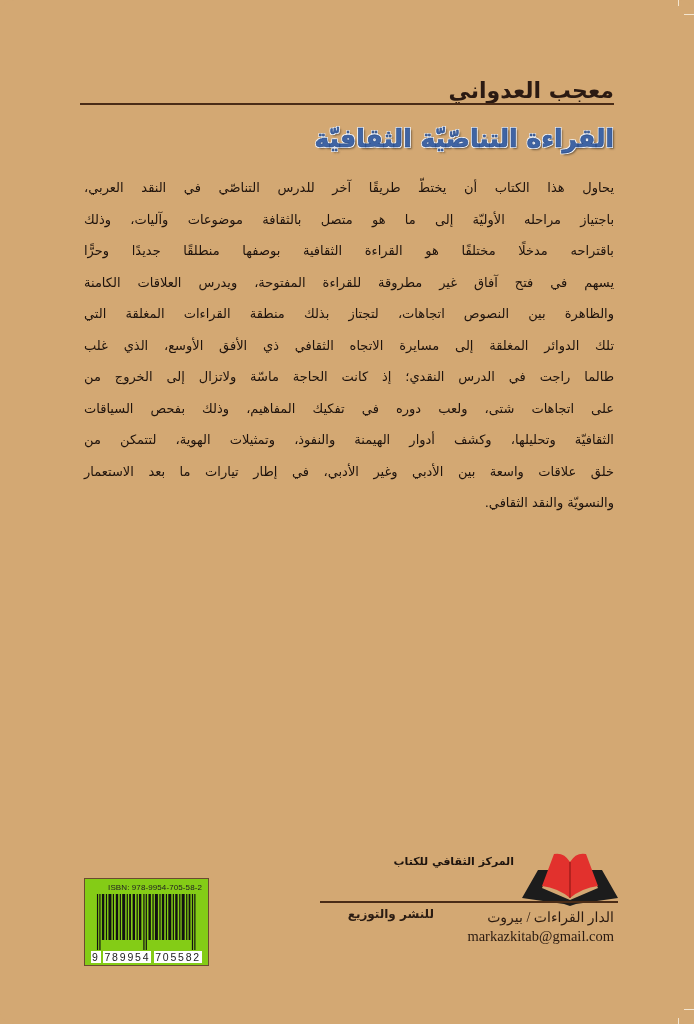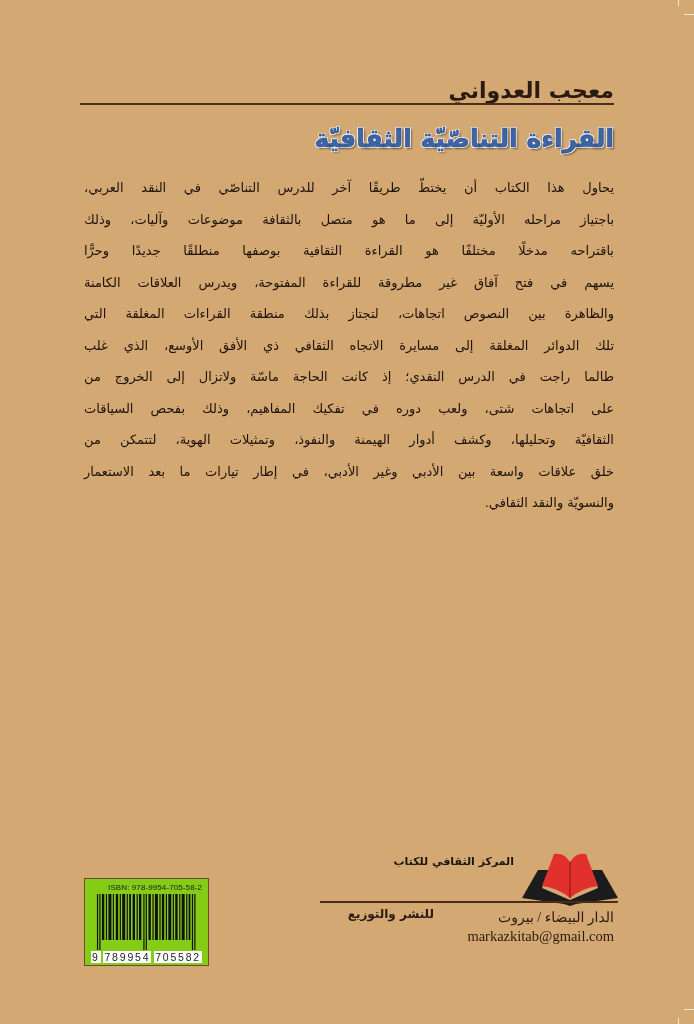--- a/index.html
+++ b/index.html
@@ -229,17 +229,17 @@
       <path d="M78 38 L66 6 Q56 4 50 14 L50 50 Q62 40 78 38 Z" fill="#e2312d"></path>
 
       <path d="M49.2 14 L50.8 14 L50.8 50 L49.2 50 Z" fill="#a71f1c"></path>
     </svg>
   </div>
   <div class="publisher-name">المركز الثقافي للكتاب</div>
   <div class="publisher-tagline">للنشر والتوزيع</div>
   <div class="publisher-rule"></div>
 
   <div class="contact">
-    <div>الدار البيضاء / بيروت</div>
+    <div>الدار القراءات / بيروت</div>
     <div class="email">markazkitab@gmail.com</div>
   </div>
 
 </div>
 
 </body></html>

